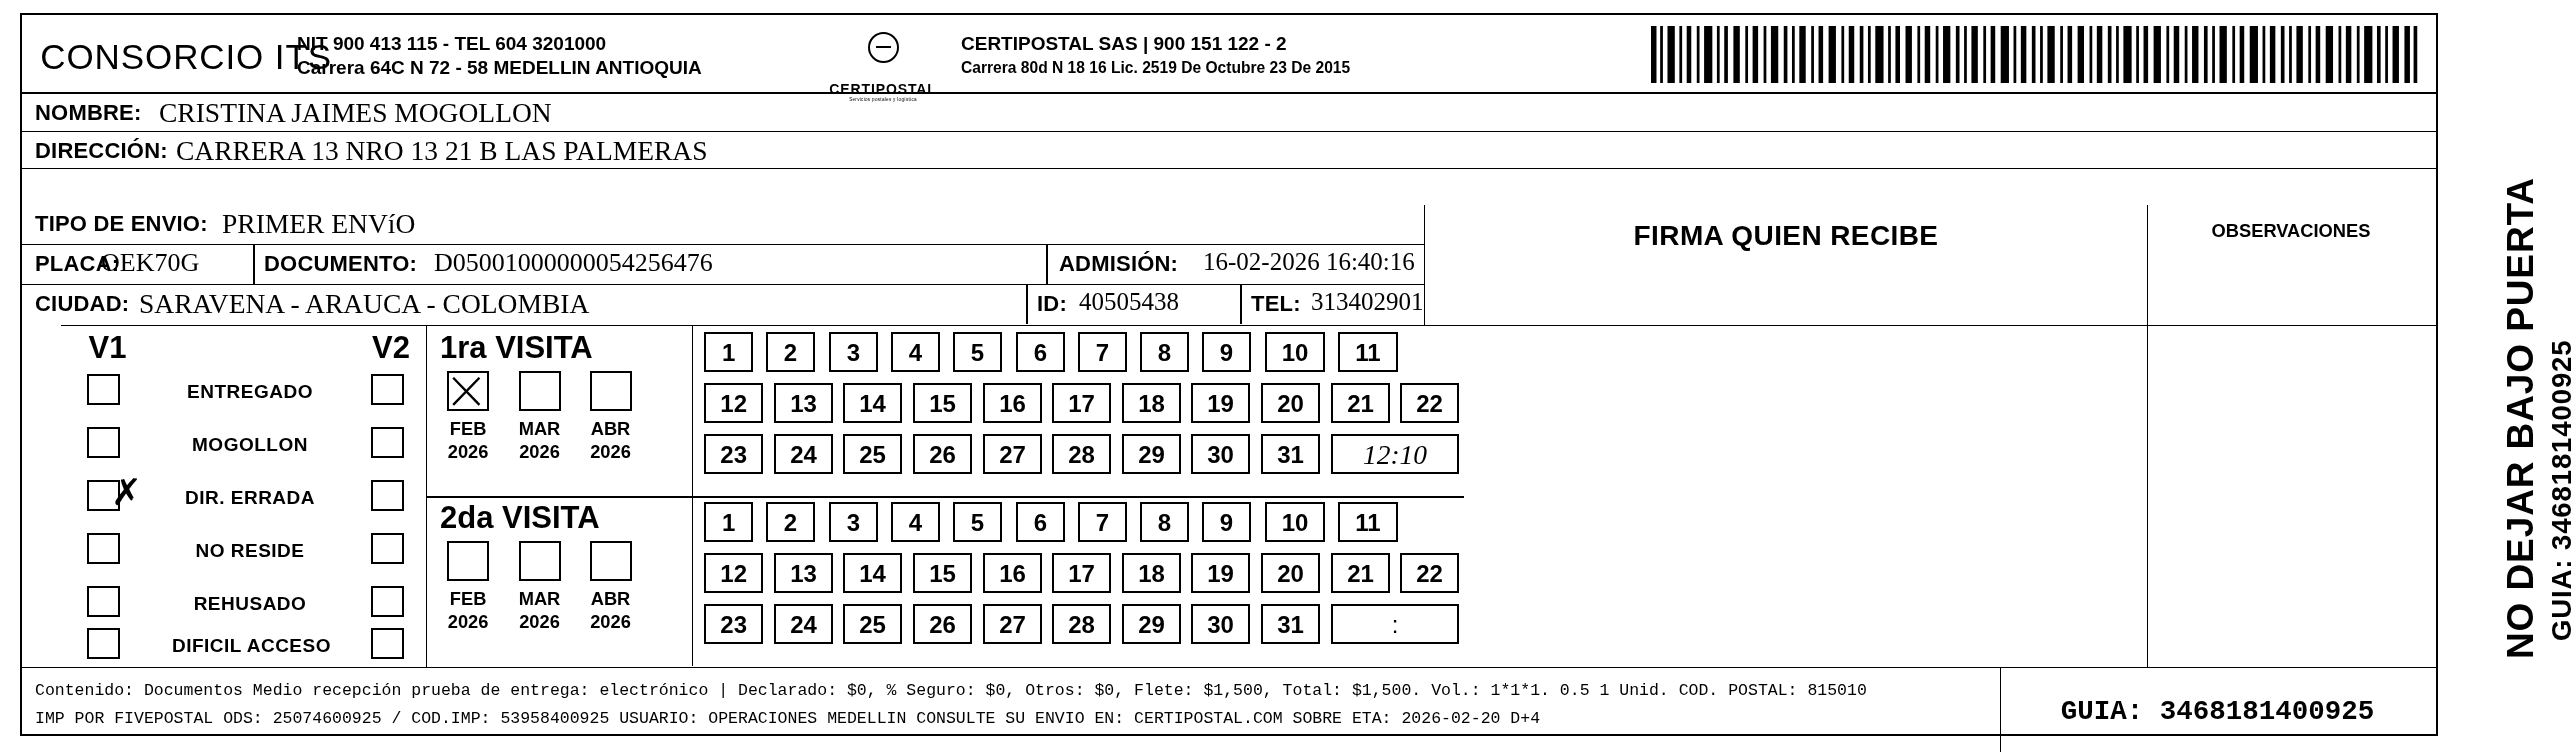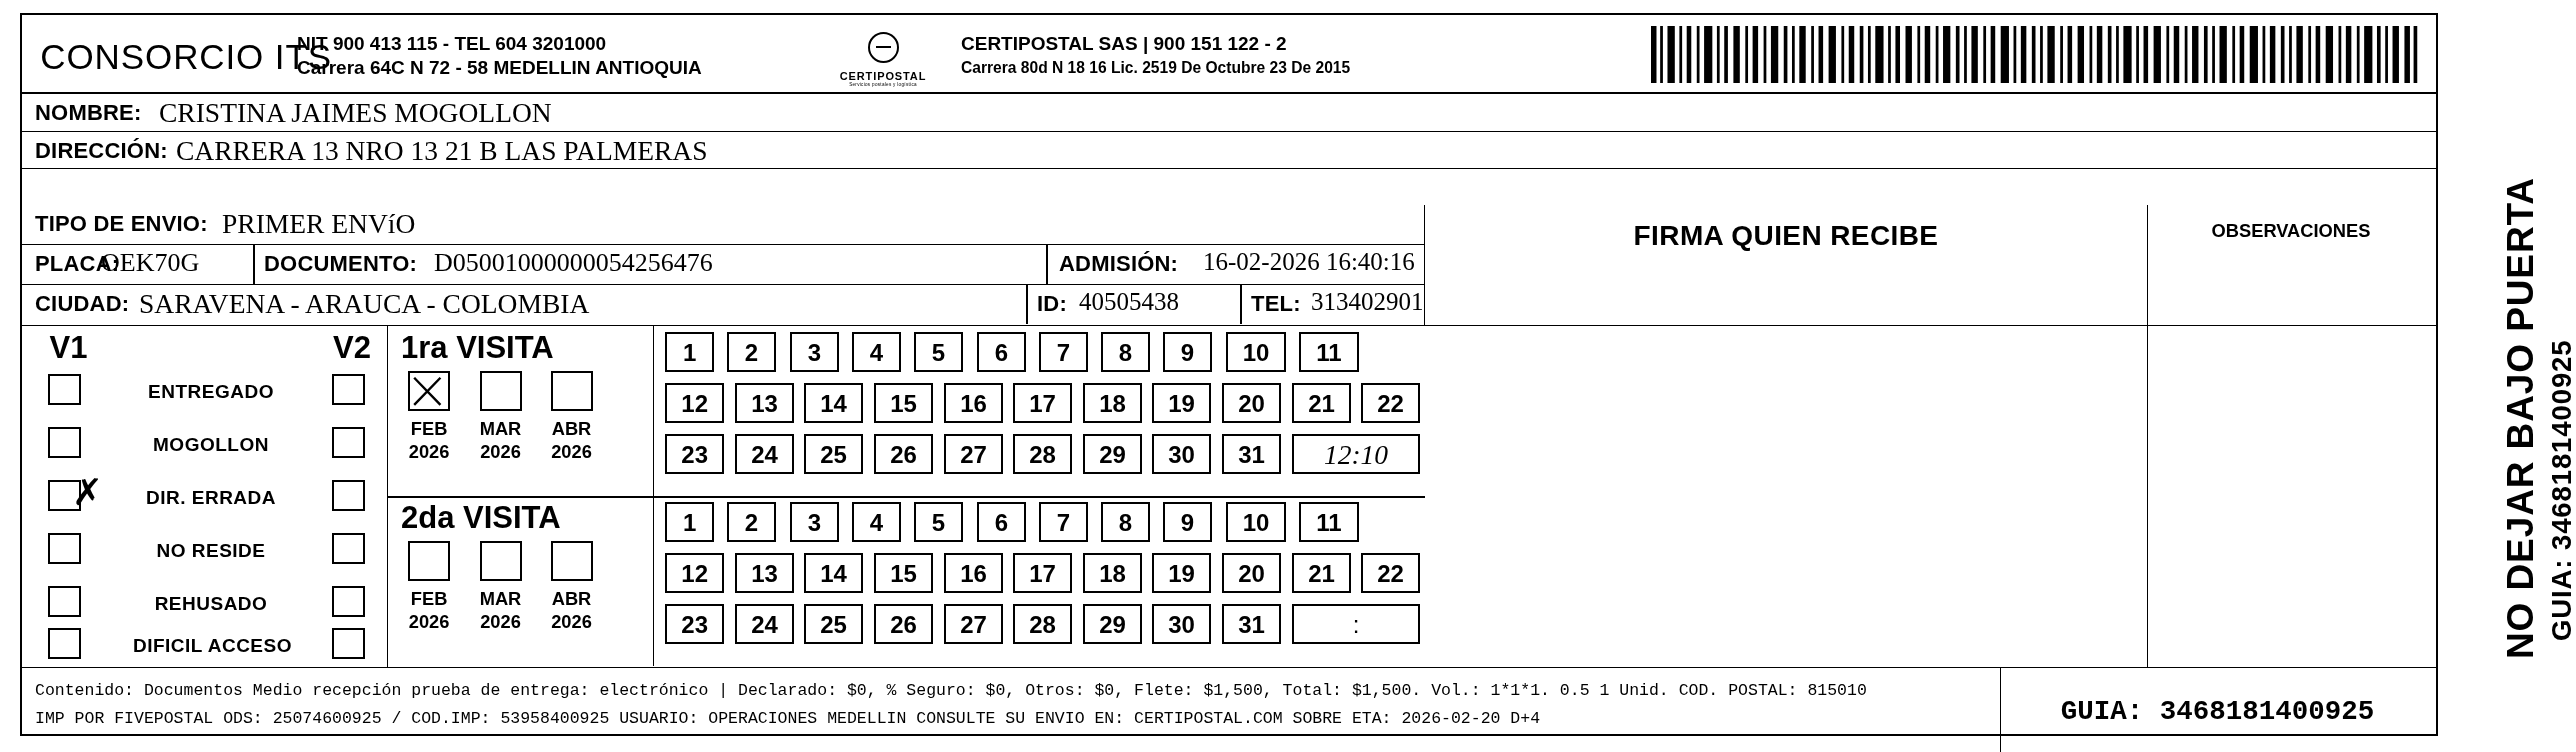--- a/index.html
+++ b/index.html
@@ -70,24 +70,24 @@
   .certlogo .ring:after {
     content: "";
     position: absolute;
     left: 6.4px;
     top: 12px;
     width: 14.7px;
     height: 2.7px;
     background: #000;
   }
   .certlogo .t1 {
-    font-size: 11px;
+    font-size: 14px;
     font-weight: bold;
     letter-spacing: 0.9px;
-    margin-top: 7px;
+    margin-top: 18px;
   }
   .certlogo .t2 {
     font-size: 4.6px;
     letter-spacing: 0.3px;
   }
   .certblock {
     position: absolute;
     left: 939px;
     top: 16.5px;
     line-height: 24px;
@@ -174,20 +174,21 @@
     font-size: 18.3px;
     font-weight: bold;
     margin-top: 14.7px;
   }
   
   .visitzone {
     position: relative;
     height: 342px;
     border-top: 1.8px solid #000;
     box-sizing: border-box;
+    margin-left: 39px;
   }
   .vcol {
     position: absolute;
     left: 0;
     top: 0;
     width: 366px;
     height: 341px;
     border-right: 1.8px solid #000;
     box-sizing: border-box;
   }

